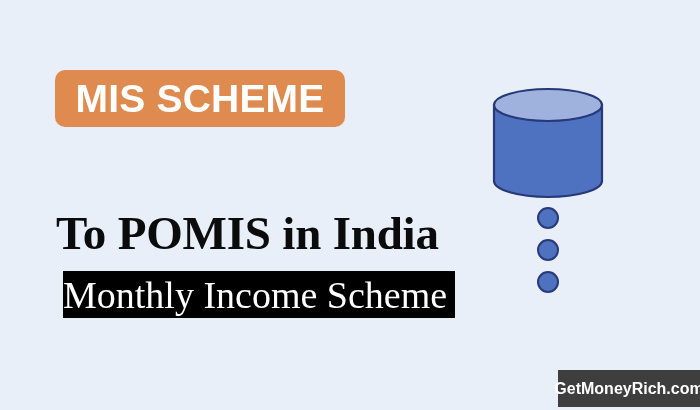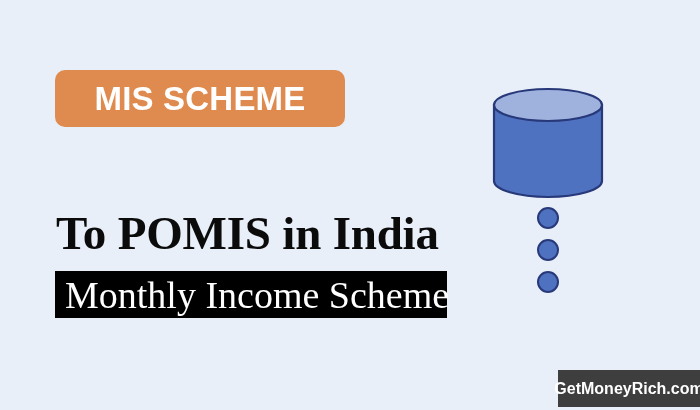--- a/index.html
+++ b/index.html
@@ -31,21 +31,21 @@
     border-radius: 10px;
     box-sizing: border-box;
     display: flex;
     align-items: center;
     justify-content: center;
   }
   #badge-label {
     color: #ffffff;
     font-family: "Liberation Sans", sans-serif;
     font-weight: bold;
-    font-size: 33px;
+    font-size: 39px;
     letter-spacing: 0.2px;
     line-height: 1;
     white-space: nowrap;
   }
 
   .headline {
     position: absolute;
     left: 56px;
     color: #0b0b0b;
     font-family: "Liberation Serif", serif;
@@ -53,29 +53,28 @@
     font-size: 47px;
     line-height: 1;
     white-space: nowrap;
     letter-spacing: -0.2px;
   }
   #headline-1 { top: 146px; }
   #headline-2 { top: 210px; }
 
   #black-bar {
     position: absolute;
-    left: 55px;
+    left: 63px;
     top: 271px;
     width: 392px;
     height: 47px;
     background: #000000;
     display: flex;
     align-items: center;
     box-sizing: border-box;
-    padding-left: 10px;
   }
   #black-bar-label {
     color: #ffffff;
     font-family: "Liberation Serif", serif;
     font-weight: normal;
     font-size: 38px;
     line-height: 1;
     white-space: nowrap;
   }
 

